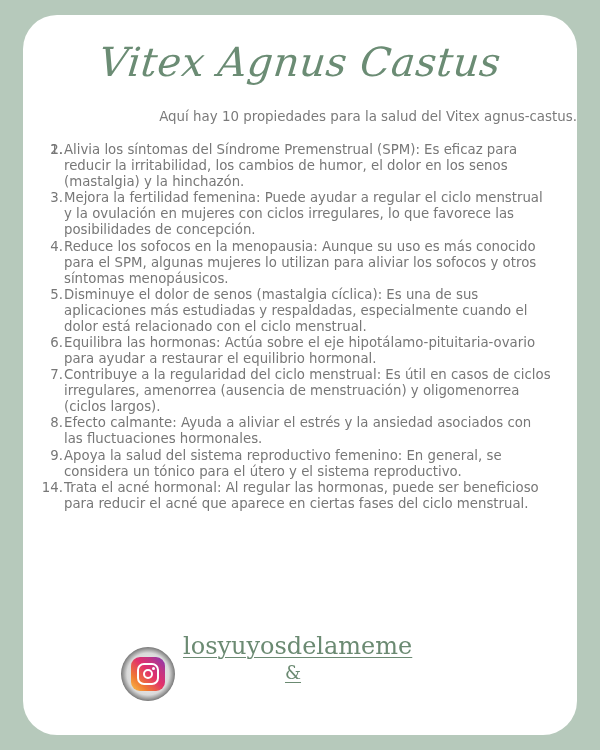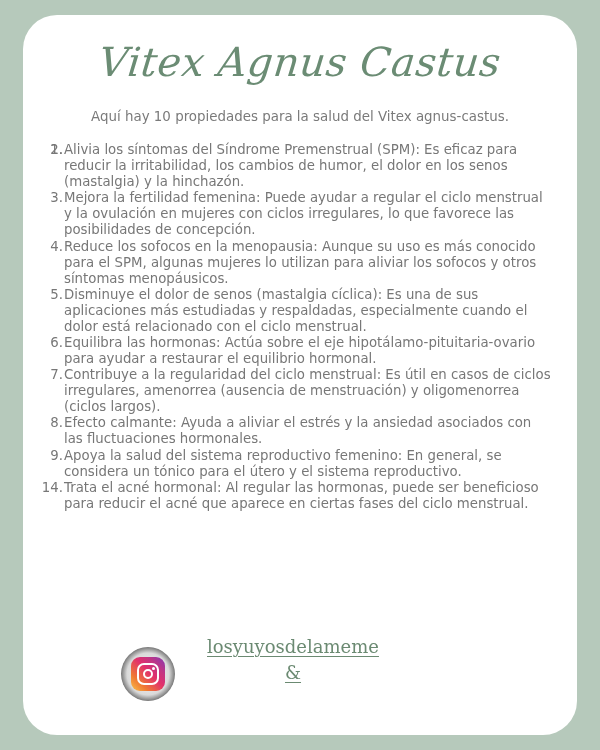--- a/index.html
+++ b/index.html
@@ -35,21 +35,21 @@
       line-height: 50px;
       color: #6b8c74;
       letter-spacing: 0.5px;
       transform: skewX(-6deg);
     }
     .intro {
       position: absolute;
       left: 0;
       top: 92px;
       width: 554px;
-      text-align: center;
+      text-align: right;
       font-size: 13.4px;
       line-height: 20px;
       color: #7a7a7a;
     }
     .list {
       position: absolute;
       left: 0;
       top: 127px;
       width: 554px;
       margin: 0;
@@ -131,21 +131,21 @@
       position: absolute;
       left: 160px;
       top: 0;
       width: 220px;
       text-align: center;
       font-family: "DejaVu Serif", serif;
       color: #6b8a72;
     }
     .link {
       display: block;
-      font-size: 18px;
+      font-size: 24px;
       line-height: 27px;
       color: #6b8a72;
       text-decoration: underline;
       text-underline-offset: 3px;
       text-decoration-thickness: 1px;
       white-space: nowrap;
     }
     .amp {
       display: block;
       font-size: 18px;

